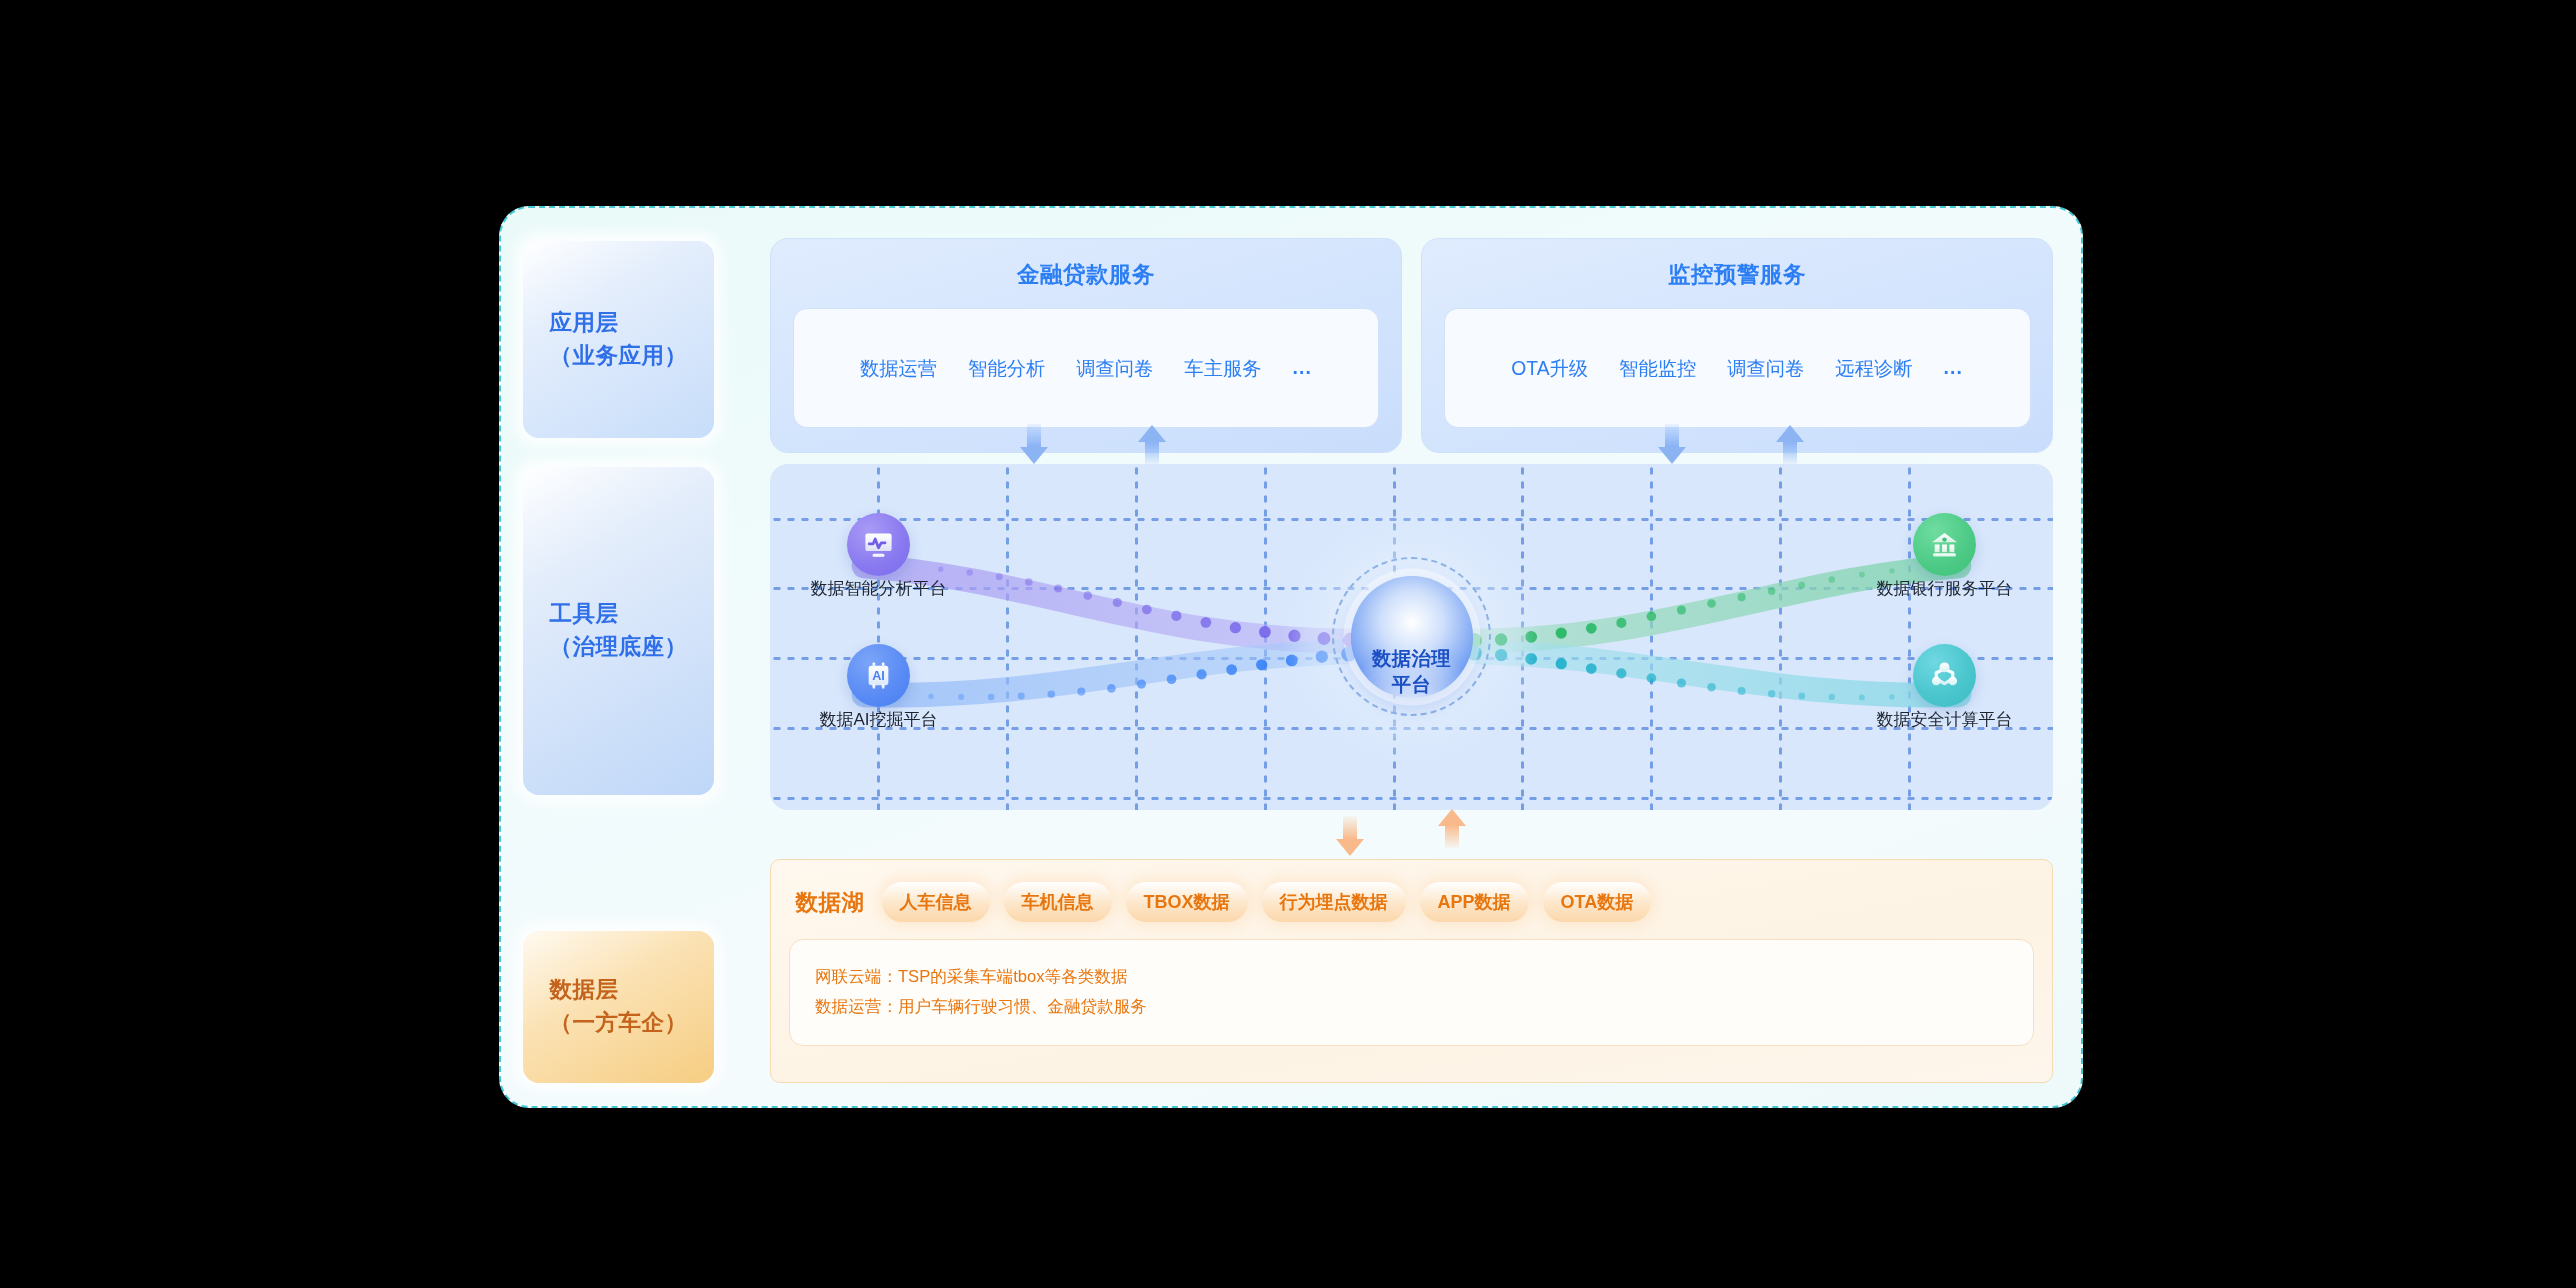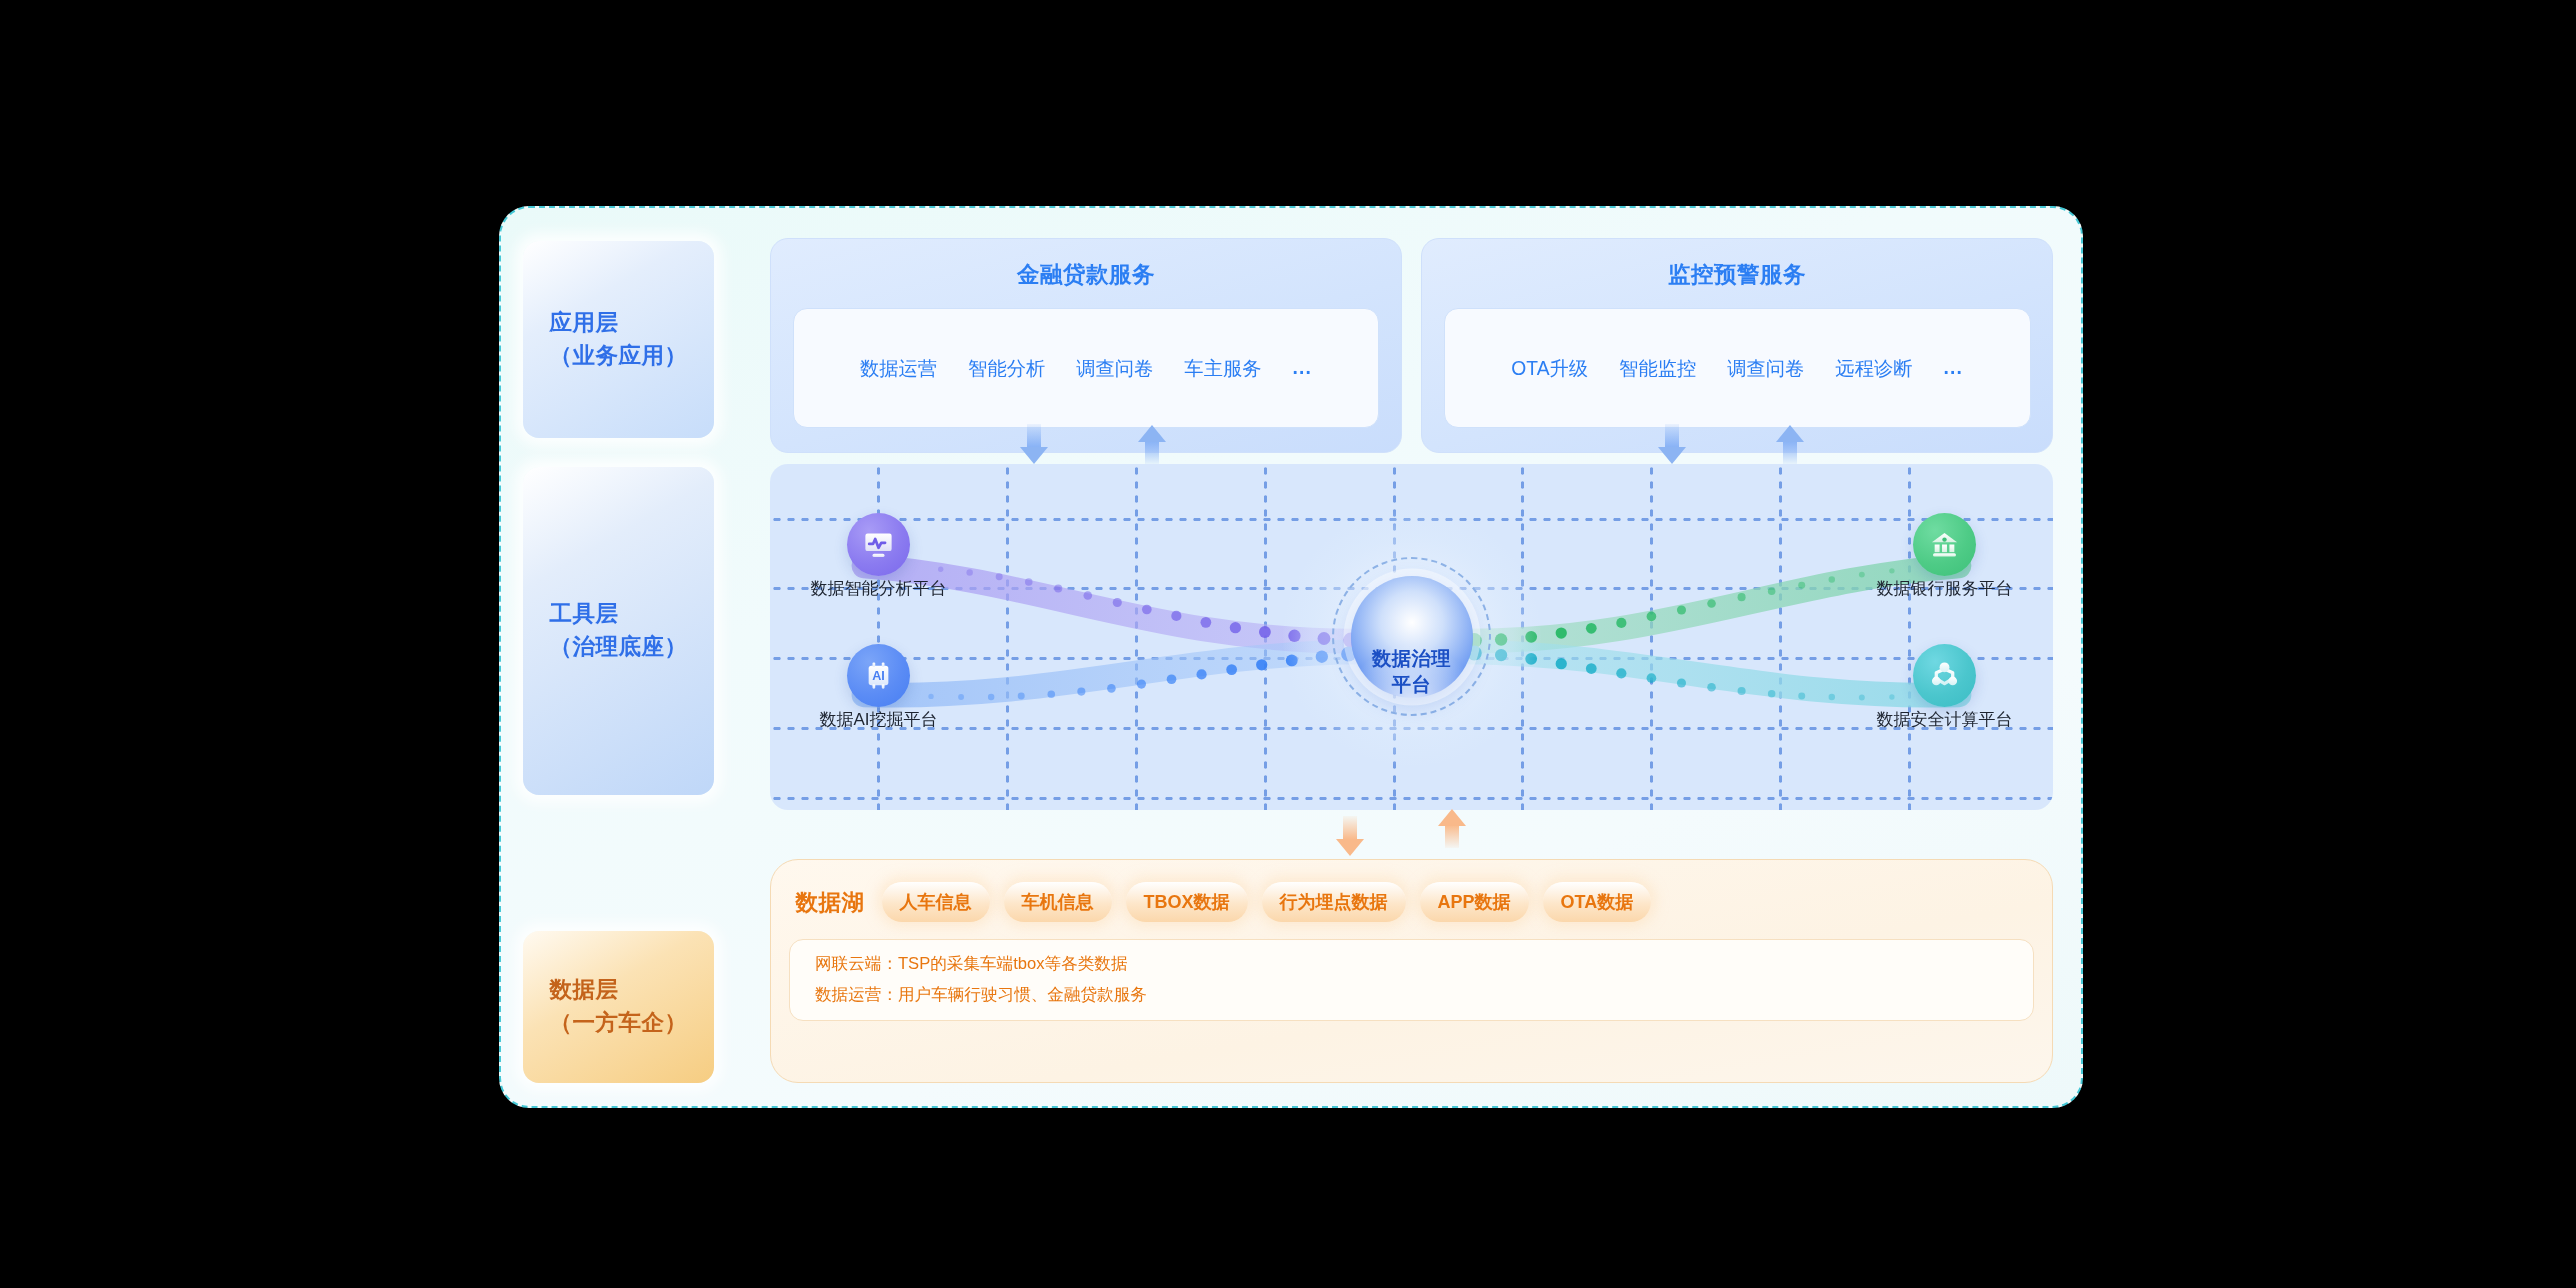--- a/index.html
+++ b/index.html
@@ -286,21 +286,21 @@
 
   
   .lake-panel {
     position: absolute;
     left: 770px;
     top: 859px;
     width: 1283px;
     height: 224px;
     background: linear-gradient(170deg, #fff8ee 0%, #fdf3e4 60%, #fdf6ec 100%);
     border: 1.6px solid #f5dab4;
-    border-radius: 28px;
+    border-radius: 10px;
     box-sizing: border-box;
     padding: 16px 18px 18px 18px;
   }
   .lake-head {
     display: flex;
     align-items: center;
     gap: 14px;
     height: 52px;
   }
   .lake-title {
@@ -320,21 +320,21 @@
     display: flex;
     align-items: center;
     justify-content: center;
     font-size: 18px;
     font-weight: 700;
     color: #e8760f;
     white-space: nowrap;
   }
   .lake-body {
     margin-top: 10.7px;
-    height: 82px;
+    height: 107px;
     background: #fffdf9;
     border: 1.6px solid #f6e0c1;
     border-radius: 14px;
     box-sizing: border-box;
     padding: 18px 25px;
     display: flex;
   }
   .lake-col { flex: 1; display: flex; flex-direction: column; justify-content: center; gap: 14px; }
   .lake-col.right { padding-left: 18px; }
   .lake-line {

